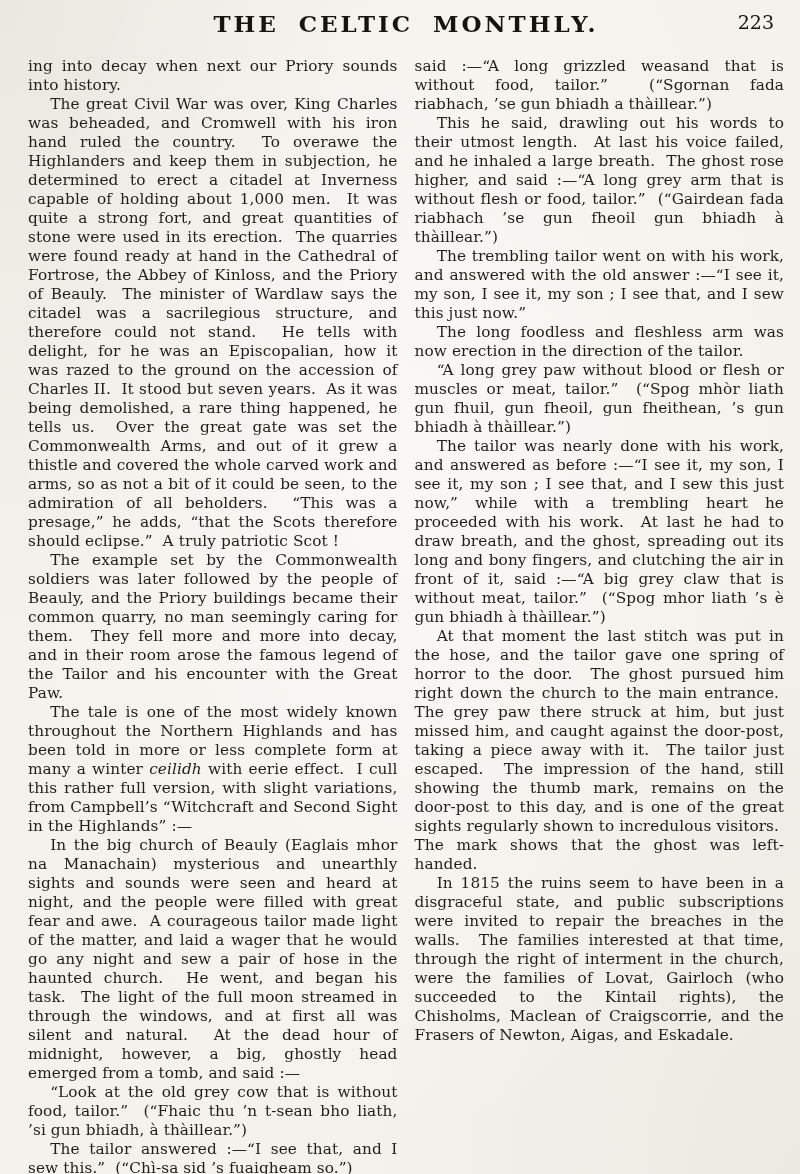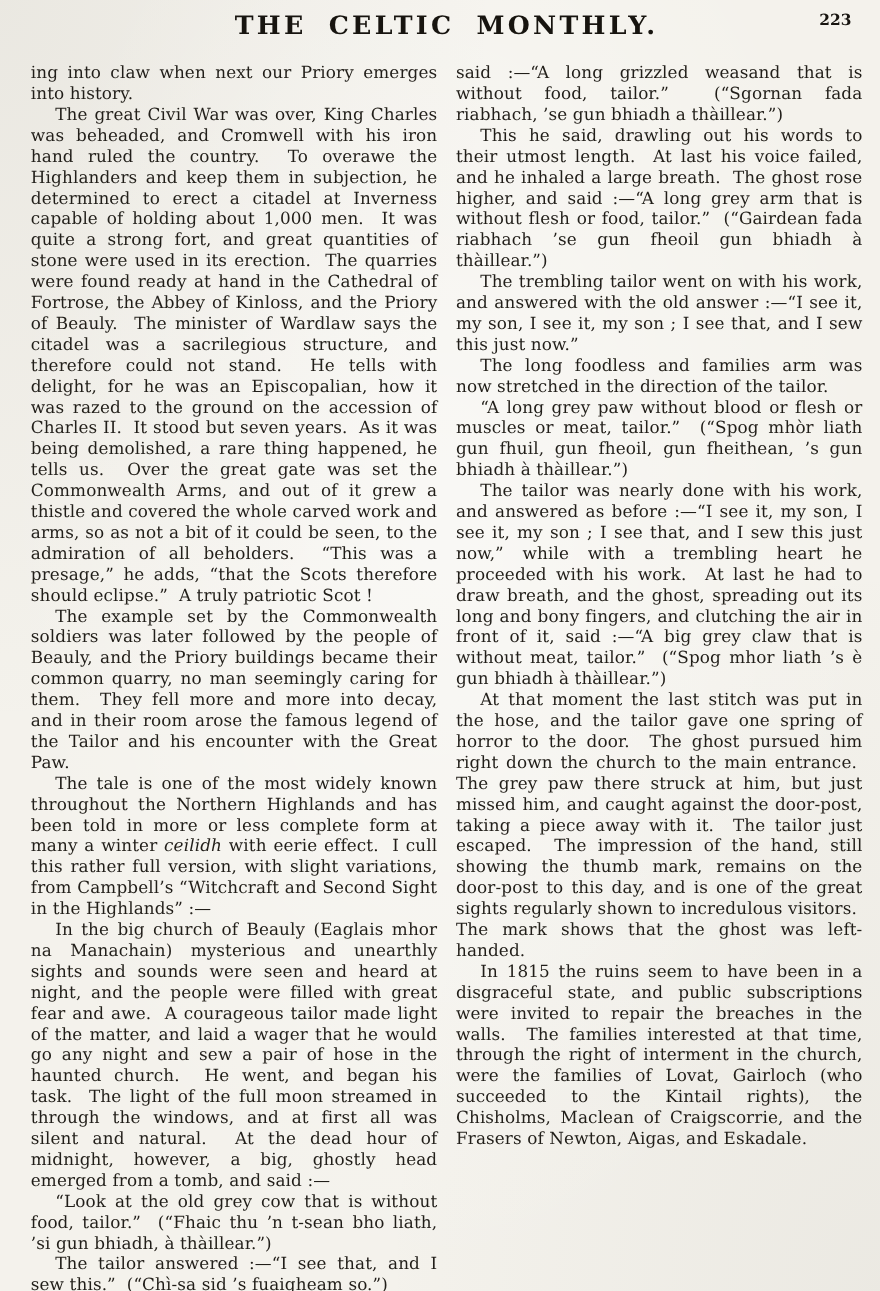--- a/index.html
+++ b/index.html
@@ -35,22 +35,22 @@
     font-size: 23px;
     font-weight: 700;
     letter-spacing: 3px;
     word-spacing: 9px;
     color: #17140f;
   }
   .hdr-page-num {
     position: absolute;
     right: 10px;
     top: 1px;
-    font-size: 14px;
-    font-weight: 700;
+    font-size: 19px;
+    font-weight: 400;
     color: #17140f;
   }
   .cols {
     display: flex;
     gap: 17px;
   }
   .col {
     flex: 1 1 0;
     text-align: justify;
     font-size: 15.3px;
@@ -71,32 +71,32 @@
 </head>
 <body>
 
 <div class="page">
   <div class="hdr">
     <div class="hdr-title">THE CELTIC MONTHLY.</div>
     <div class="hdr-page-num">223</div>
   </div>
   <div class="cols">
     <div class="col">
-        <p class="para"><span>ing into claw when next our Priory emerges into history.</span></p>
+        <p class="para"><span>ing into decay when next our Priory sounds into history.</span></p>
         <p class="para indent"><span>The great Civil War was over, King Charles was beheaded, and Cromwell with his iron hand ruled the country.&nbsp; To overawe the Highlanders and keep them in subjection, he determined to erect a citadel at Inverness capable of holding about 1,000 men.&nbsp; It was quite a strong fort, and great quantities of stone were used in its erection.&nbsp; The quarries were found ready at hand in the Cathedral of Fortrose, the Abbey of Kinloss, and the Priory of Beauly.&nbsp; The minister of Wardlaw says the citadel was a sacrilegious structure, and therefore could not stand.&nbsp; He tells with delight, for he was an Episcopalian, how it was razed to the ground on the accession of Charles II.&nbsp; It stood but seven years.&nbsp; As it was being demolished, a rare thing happened, he tells us.&nbsp; Over the great gate was set the Commonwealth Arms, and out of it grew a thistle and covered the whole carved work and arms, so as not a bit of it could be seen, to the admiration of all beholders.&nbsp; “This was a presage,” he adds, “that the Scots therefore should eclipse.”&nbsp; A truly patriotic Scot&nbsp;!</span></p>
         <p class="para indent"><span>The example set by the Commonwealth soldiers was later followed by the people of Beauly, and the Priory buildings became their common quarry, no man seemingly caring for them.&nbsp; They fell more and more into decay, and in their room arose the famous legend of the Tailor and his encounter with the Great Paw.</span></p>
         <p class="para indent"><span>The tale is one of the most widely known throughout the Northern Highlands and has been told in more or less complete form at many a winter </span><span class="ital">ceilidh</span><span> with eerie effect.&nbsp; I cull this rather full version, with slight variations, from Campbell’s “Witchcraft and Second Sight in the Highlands”&nbsp;:—</span></p>
         <p class="para indent"><span>In the big church of Beauly (Eaglais mhor na Manachain) mysterious and unearthly sights and sounds were seen and heard at night, and the people were filled with great fear and awe.&nbsp; A courageous tailor made light of the matter, and laid a wager that he would go any night and sew a pair of hose in the haunted church.&nbsp; He went, and began his task.&nbsp; The light of the full moon streamed in through the windows, and at first all was silent and natural.&nbsp; At the dead hour of midnight, however, a big, ghostly head emerged from a tomb, and said&nbsp;:—</span></p>
         <p class="para indent"><span>“Look at the old grey cow that is without food, tailor.”&nbsp; (“Fhaic thu ’n t-sean bho liath, ’si gun bhiadh, à thàillear.”)</span></p>
         <p class="para indent"><span>The tailor answered&nbsp;:—“I see that, and I sew this.”&nbsp; (“Chì-sa sid ’s fuaigheam so.”)</span></p>
       </div>
     <div class="col">
         <p class="para"><span>said&nbsp;:—“A long grizzled weasand that is without food, tailor.”&nbsp; (“Sgornan fada riabhach, ’se gun bhiadh a thàillear.”)</span></p>
         <p class="para indent"><span>This he said, drawling out his words to their utmost length.&nbsp; At last his voice failed, and he inhaled a large breath.&nbsp; The ghost rose higher, and said&nbsp;:—“A long grey arm that is without flesh or food, tailor.”&nbsp; (“Gairdean fada riabhach ’se gun fheoil gun bhiadh à thàillear.”)</span></p>
         <p class="para indent"><span>The trembling tailor went on with his work, and answered with the old answer&nbsp;:—“I see it, my son, I see it, my son&nbsp;; I see that, and I sew this just now.”</span></p>
-        <p class="para indent"><span>The long foodless and families arm was now stretched in the direction of the tailor.</span></p>
+        <p class="para indent"><span>The long foodless and fleshless arm was now erection in the direction of the tailor.</span></p>
         <p class="para indent"><span>“A long grey paw without blood or flesh or muscles or meat, tailor.”&nbsp; (“Spog mhòr liath gun fhuil, gun fheoil, gun fheithean, ’s gun bhiadh à thàillear.”)</span></p>
         <p class="para indent"><span>The tailor was nearly done with his work, and answered as before&nbsp;:—“I see it, my son, I see it, my son&nbsp;; I see that, and I sew this just now,” while with a trembling heart he proceeded with his work.&nbsp; At last he had to draw breath, and the ghost, spreading out its long and bony fingers, and clutching the air in front of it, said&nbsp;:—“A big grey claw that is without meat, tailor.”&nbsp; (“Spog mhor liath ’s è gun bhiadh à thàillear.”)</span></p>
         <p class="para indent"><span>At that moment the last stitch was put in the hose, and the tailor gave one spring of horror to the door.&nbsp; The ghost pursued him right down the church to the main entrance.&nbsp; The grey paw there struck at him, but just missed him, and caught against the door-post, taking a piece away with it.&nbsp; The tailor just escaped.&nbsp; The impression of the hand, still showing the thumb mark, remains on the door-post to this day, and is one of the great sights regularly shown to incredulous visitors.&nbsp; The mark shows that the ghost was left-handed.</span></p>
         <p class="para indent"><span>In 1815 the ruins seem to have been in a disgraceful state, and public subscriptions were invited to repair the breaches in the walls.&nbsp; The families interested at that time, through the right of interment in the church, were the families of Lovat, Gairloch (who succeeded to the Kintail rights), the Chisholms, Maclean of Craigscorrie, and the Frasers of Newton, Aigas, and Eskadale.</span></p>
       </div>
   </div>
 </div>
 
 </body></html>

